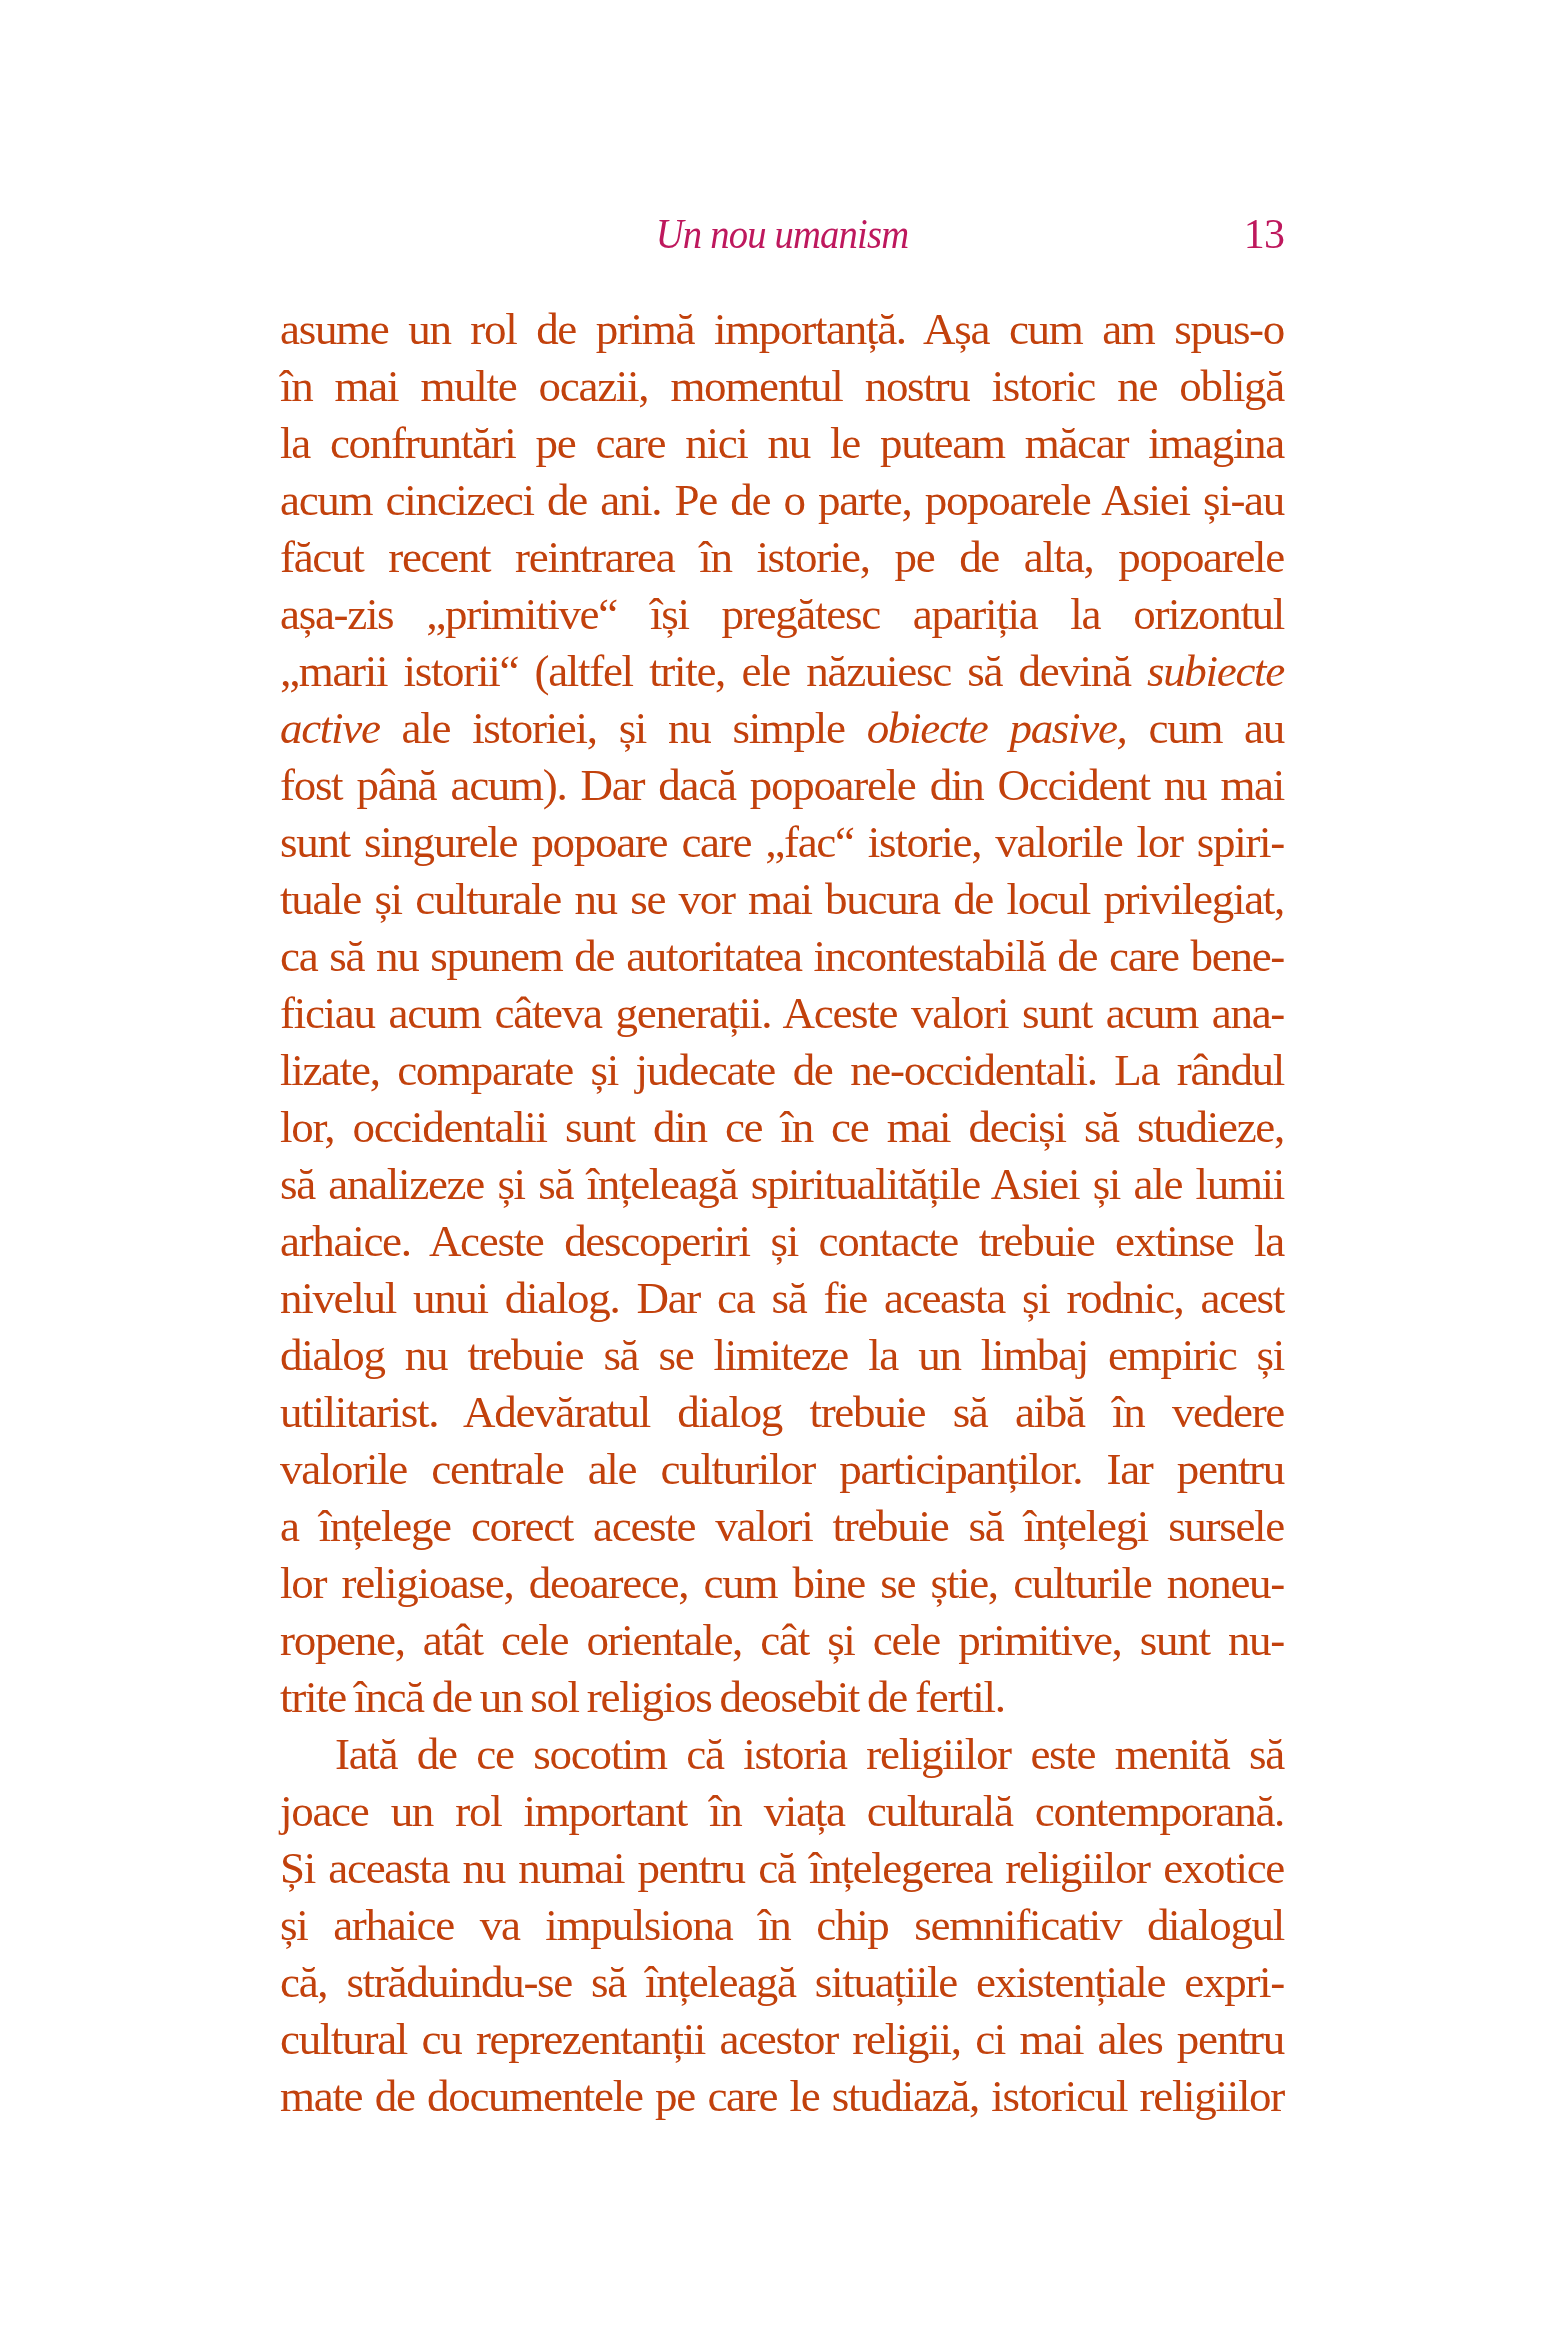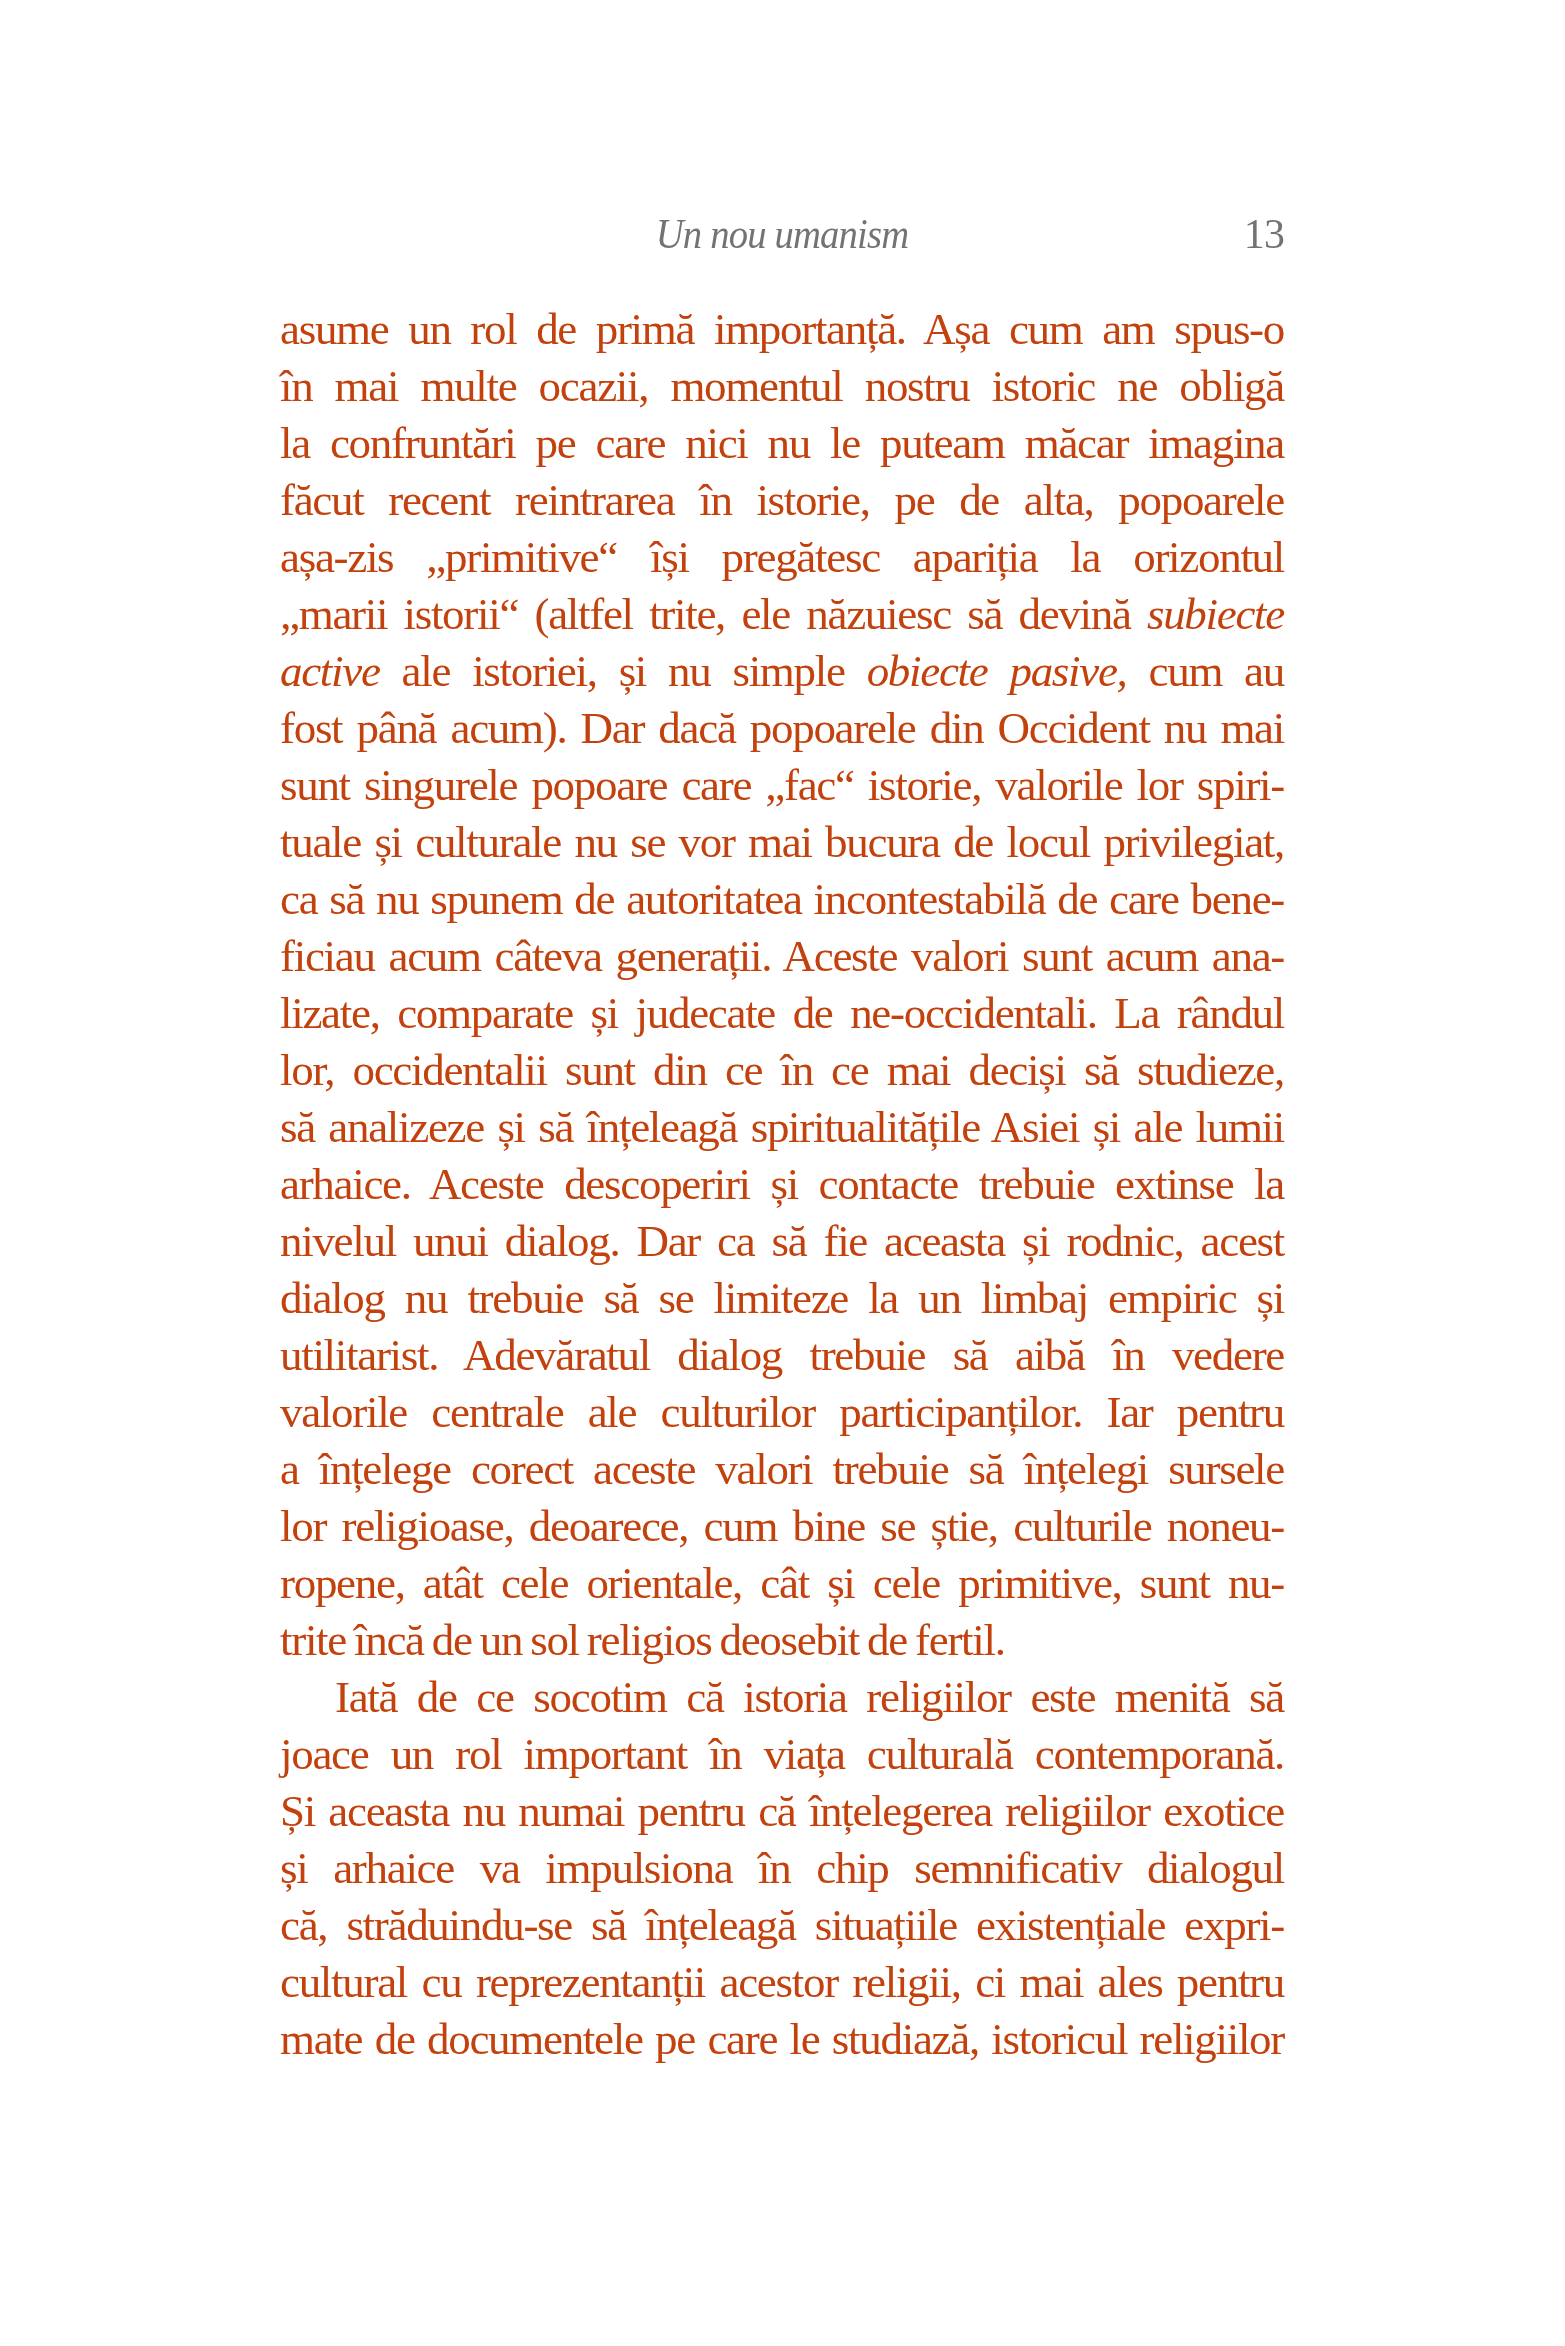--- a/index.html
+++ b/index.html
@@ -1,20 +1,20 @@
 <!DOCTYPE html>
 <html style="font-size:15px"><head>
 <meta charset="utf-8">
 <style>
   html, body { margin: 0; padding: 0; background: #ffffff; }
   body { width: 1565px; height: 2347px; position: relative; overflow: hidden; }
   .page { position: absolute; left: 0; top: 0; width: 1565px; height: 2347px; background: #fff; }
   .running-head {
     position: absolute; left: 280px; width: 1004px; top: 210px; height: 57px;
-    font-family: "Liberation Serif", serif; font-size: 42px; color: #737373;
+    font-family: "Liberation Serif", serif; font-size: 42px; color: #be185d;
   }
   .running-title {
     position: absolute; left: 0; right: 0; text-align: center; font-style: italic;
     letter-spacing: -0.9px; transform: scaleX(0.92); transform-origin: center;
   }
   .page-number { position: absolute; right: 0; top: 0; letter-spacing: -0.9px; margin-left: 47px; }
   .body-text {
     position: absolute; left: 280px; top: 301px; width: 1004px;
     font-family: "Liberation Serif", serif; font-size: 45px; color: #c2410c;
   }
@@ -32,20 +32,21 @@
 <div class="page">
   <div class="running-head">
     <span class="running-title">Un nou umanism</span>
     <span class="page-number">13</span>
   </div>
   <div class="body-text" id="body-text">
       <div>
         <div class="line"><span>asume un rol de primă importanță. Așa cum am spus-o</span></div>
         <div class="line"><span>în mai multe ocazii, momentul nostru istoric ne obligă</span></div>
         <div class="line"><span>la confruntări pe care nici nu le puteam măcar imagina</span></div>
+        <div class="line"><span>acum cincizeci de ani. Pe de o parte, popoarele Asiei și-au</span></div>
         <div class="line"><span>făcut recent reintrarea în istorie, pe de alta, popoarele</span></div>
         <div class="line"><span>așa-zis „primitive“ își pregătesc apariția la orizontul</span></div>
         <div class="line"><span>„marii istorii“ (altfel trite, ele năzuiesc să devină </span><em>subiecte</em></div>
         <div class="line"><em>active</em><span> ale istoriei, și nu simple </span><em>obiecte pasive,</em><span> cum au</span></div>
         <div class="line"><span>fost până acum). Dar dacă popoarele din Occident nu mai</span></div>
         <div class="line"><span>sunt singurele popoare care „fac“ istorie, valorile lor spiri-</span></div>
         <div class="line"><span>tuale și culturale nu se vor mai bucura de locul privilegiat,</span></div>
         <div class="line"><span>ca să nu spunem de autoritatea incontestabilă de care bene-</span></div>
         <div class="line"><span>ficiau acum câteva generații. Aceste valori sunt acum ana-</span></div>
         <div class="line"><span>lizate, comparate și judecate de ne-occidentali. La rândul</span></div>

